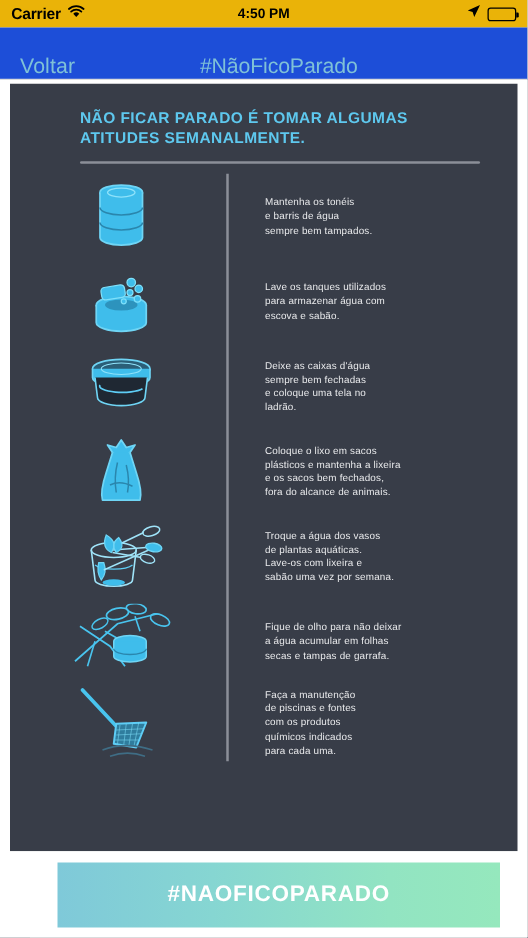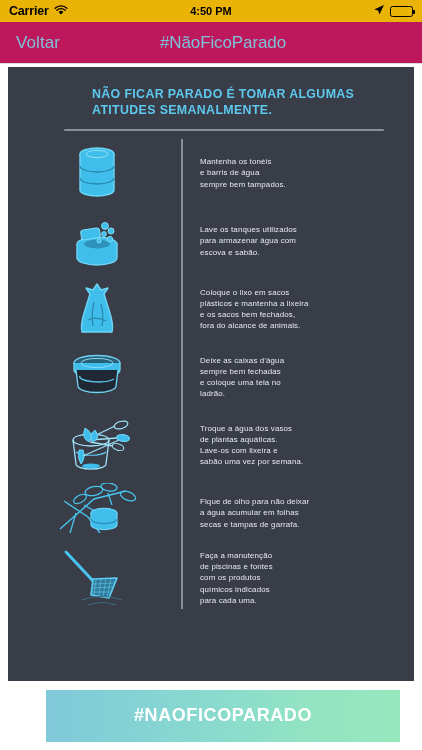--- a/index.html
+++ b/index.html
@@ -34,23 +34,23 @@
   }
   .batt::after{
     content:""; position:absolute; right:-3px; top:3.2px;
     width:1.8px; height:4px; background:#000; border-radius:0 1px 1px 0;
   }
   .batt-fill{ height:100%; background:#000; border-radius:1px; }
 
   
   .navbar{
     height:42px; width:100%;
-    display:flex; align-items:center;
-    position:relative;
-    background:#be185d;
+    display:flex; align-items:flex-end;
+    position:relative;
+    background:#1d4ed8;
     border-bottom:1px solid #dcdcdc;
   }
   .nav-back{
     font-size:17px; color:#7FC1D7; padding-left:16px;
     letter-spacing:.1px; cursor:pointer; z-index:2;
   }
   .nav-title{
     position:absolute; left:0; right:0;
     text-align:center; font-size:17px; color:#7FC1D7;
     font-weight:500; letter-spacing:-.1px;
@@ -73,21 +73,21 @@
     overflow:hidden;
     position:relative;
   }
 
   .panel-title{
     color:#5EC8EE;
     font-size:12.4px;
     font-weight:bold;
     letter-spacing:.35px;
     line-height:16px;
-    padding:19px 26px 0 84px;
+    padding:19px 26px 0 56px;
     text-transform:uppercase;
   }
   .title-rule{
     height:2px;
     background:#8B8F98;
     margin:11px 30px 0 56px;
     border-radius:1px;
   }
 
   
@@ -115,20 +115,21 @@
   }
   .icon-cell svg{ display:block; }
   .text-cell{
     flex:1;
     padding-left:19px;
     padding-right:10px;
     color:#E9EAEC;
     font-size:7.9px;
     line-height:11.2px;
     letter-spacing:.15px;
+    margin-left:12px;
   }
 
   
   .cta-wrap{
     height:69px;
     background:#ffffff;
     display:flex;
     align-items:center;
     justify-content:center;
     padding:0 22px;
@@ -215,48 +216,48 @@
             </g>
           </svg>
         </div>
         <div class="text-cell" style="white-space:pre-line">Lave os tanques utilizados
 para armazenar água com
 escova e sabão.</div>
       </div>
 
       <div class="row">
         <div class="icon-cell">
+          <svg width="62" height="54" viewBox="0 0 62 54">
+            <ellipse cx="31" cy="13" rx="23" ry="7.5" fill="#2b5f78" stroke="#6FD5F5" stroke-width="1.3"></ellipse>
+            <path d="M8 13 L8 20 a23 7.5 0 0 0 46 0 L54 13" fill="#3FBDEB" stroke="#6FD5F5" stroke-width="1.3"></path>
+            <path d="M10 20 L12 36 a19 6.5 0 0 0 38 0 L52 20" fill="#1f2833" stroke="#6FD5F5" stroke-width="1.3"></path>
+            <path d="M14 26 a18 5 0 0 0 34 3" fill="none" stroke="#5ecdf5" stroke-width="1.4"></path>
+            <ellipse cx="31" cy="13" rx="16" ry="4.6" fill="none" stroke="#8FE2FA" stroke-width=".9"></ellipse>
+          </svg>
+        </div>
+        <div class="text-cell" style="white-space:pre-line">Deixe as caixas d'água
+sempre bem fechadas
+e coloque uma tela no
+ladrão.</div>
+      </div>
+
+      <div class="row">
+        <div class="icon-cell">
           <svg width="50" height="58" viewBox="0 0 50 58">
             <path d="M25 8 L18 14 L13 30 Q8 45 10 52 L40 52 Q42 45 37 30 L32 14 Z" fill="#3FBDEB" stroke="#6FD5F5" stroke-width="1.4" stroke-linejoin="round"></path>
             <path d="M18 14 L14 8 L21 10 L25 4 L29 10 L36 8 L32 14" fill="#3FBDEB" stroke="#6FD5F5" stroke-width="1.4" stroke-linejoin="round"></path>
             <path d="M22 22 Q19 34 21 46" fill="none" stroke="#2a86ad" stroke-width="1.2"></path>
             <path d="M29 24 Q32 36 30 46" fill="none" stroke="#2a86ad" stroke-width="1.2"></path>
             <path d="M16 40 Q24 36 34 41" fill="none" stroke="#2a86ad" stroke-width="1.2"></path>
           </svg>
         </div>
         <div class="text-cell" style="white-space:pre-line">Coloque o lixo em sacos
 plásticos e mantenha a lixeira
 e os sacos bem fechados,
 fora do alcance de animais.</div>
-      </div>
-
-      <div class="row">
-        <div class="icon-cell">
-          <svg width="62" height="54" viewBox="0 0 62 54">
-            <ellipse cx="31" cy="13" rx="23" ry="7.5" fill="#2b5f78" stroke="#6FD5F5" stroke-width="1.3"></ellipse>
-            <path d="M8 13 L8 20 a23 7.5 0 0 0 46 0 L54 13" fill="#3FBDEB" stroke="#6FD5F5" stroke-width="1.3"></path>
-            <path d="M10 20 L12 36 a19 6.5 0 0 0 38 0 L52 20" fill="#1f2833" stroke="#6FD5F5" stroke-width="1.3"></path>
-            <path d="M14 26 a18 5 0 0 0 34 3" fill="none" stroke="#5ecdf5" stroke-width="1.4"></path>
-            <ellipse cx="31" cy="13" rx="16" ry="4.6" fill="none" stroke="#8FE2FA" stroke-width=".9"></ellipse>
-          </svg>
-        </div>
-        <div class="text-cell" style="white-space:pre-line">Deixe as caixas d'água
-sempre bem fechadas
-e coloque uma tela no
-ladrão.</div>
       </div>
 
 
       <div class="row">
         <div class="icon-cell">
           <svg width="76" height="58" viewBox="0 0 76 58">
             <path d="M14 24 L17 48 a15 5 0 0 0 30 0 L50 24" fill="none" stroke="#9FE3F8" stroke-width="1.3"></path>
             <ellipse cx="32" cy="24" rx="18" ry="6" fill="none" stroke="#9FE3F8" stroke-width="1.3"></ellipse>
             <path d="M17 36 a16 5 0 0 0 30 0" fill="none" stroke="#5ecdf5" stroke-width="1.1"></path>
             <ellipse cx="32" cy="50" rx="9" ry="2.6" fill="#3FBDEB"></ellipse>

